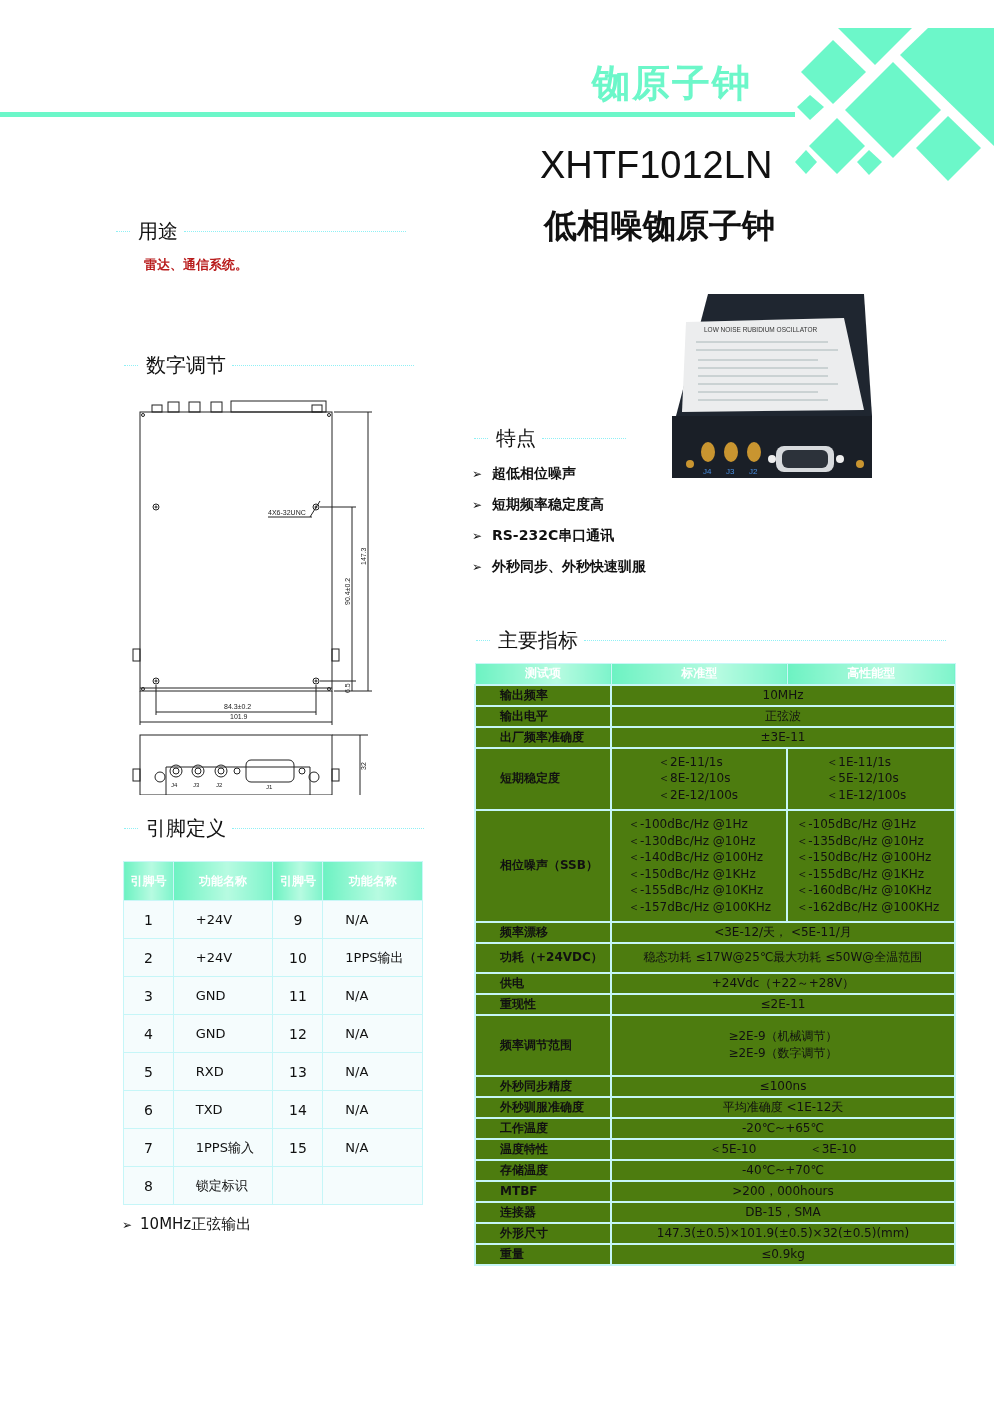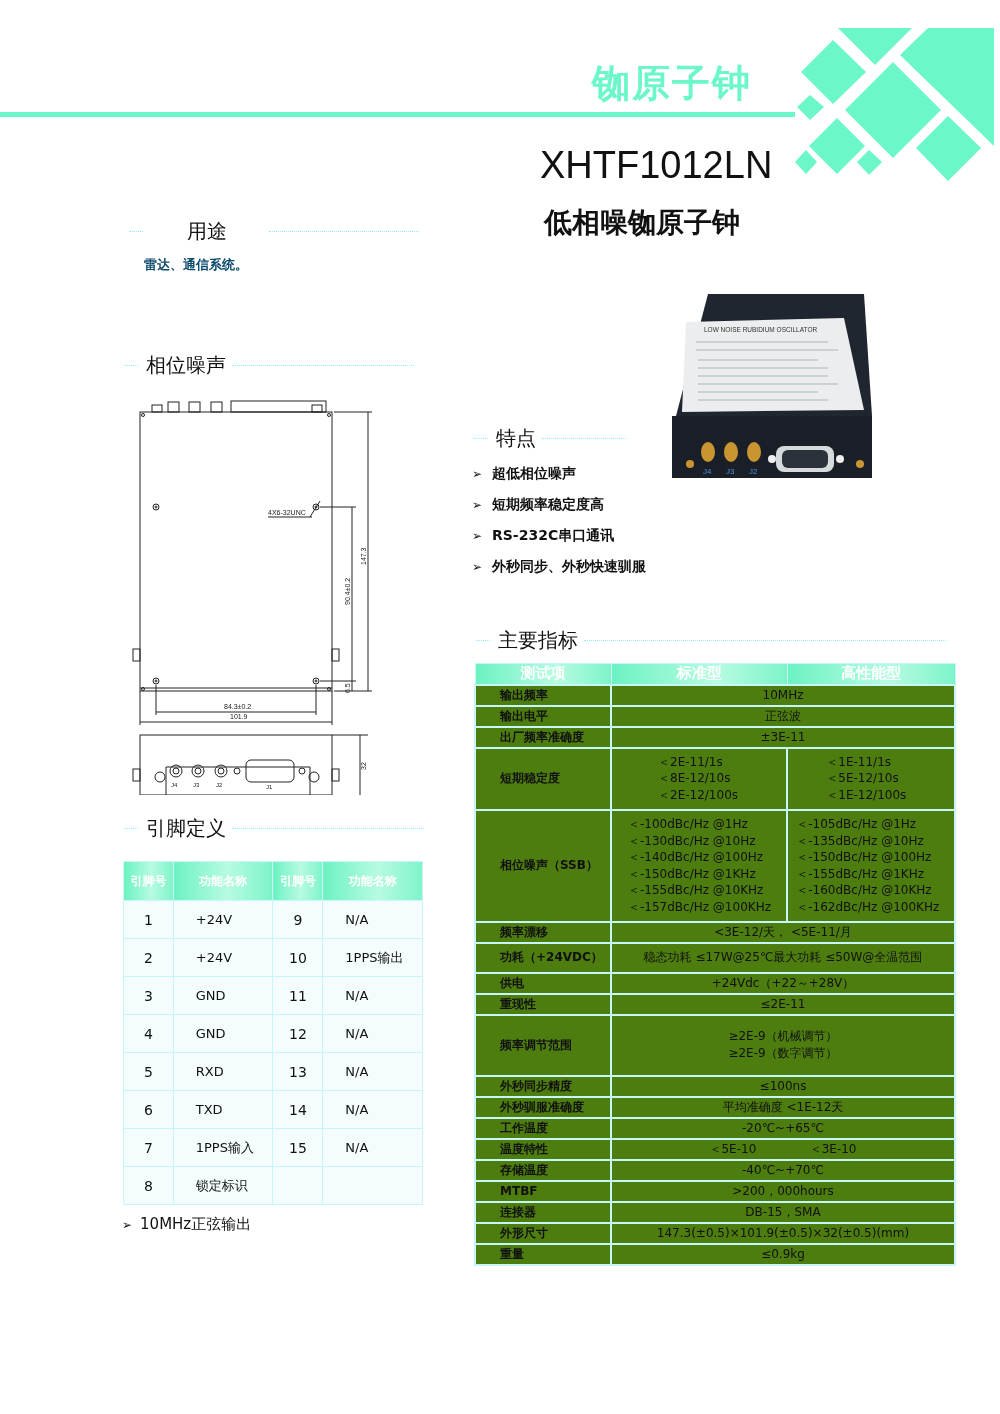--- a/index.html
+++ b/index.html
@@ -4,39 +4,39 @@
 <style>
   * { box-sizing: border-box; margin: 0; padding: 0; }
   html, body { width: 1000px; height: 1414px; background: #ffffff; overflow: hidden; }
   body { position: relative; font-family: "DejaVu Sans", "Liberation Sans", sans-serif; color: #111; }
 
   .brand-title { position: absolute; left: 592px; top: 58px; font-size: 38px; font-weight: bold; color: #6cf7c9; letter-spacing: 2px; }
   .top-rule { position: absolute; left: 0; top: 112px; width: 795px; height: 5px; background: #6cf7c9; }
   .deco { position: absolute; left: 780px; top: 0; width: 220px; height: 200px; }
 
   .model { position: absolute; left: 540px; top: 144px; font-family: "Liberation Sans", sans-serif; font-size: 38px; color: #111; letter-spacing: 0px; }
-  .subtitle { position: absolute; left: 544px; top: 204px; font-size: 28px; font-weight: bold; color: #111; }
+  .subtitle { position: absolute; left: 544px; top: 204px; font-size: 33px; font-weight: bold; color: #111; }
 
   .sec-head { position: absolute; display: flex; align-items: center; }
   .sec-head .dash { width: 14px; height: 0; border-top: 1px dotted #8ff0f5; margin-right: 8px; }
   .sec-head .txt { font-size: 20px; color: #111; }
   .sec-head .line { flex: 1; height: 0; border-top: 1px dotted #8ff0f5; margin-left: 6px; }
 
-  .usage-text { position: absolute; left: 144px; top: 256px; font-size: 13px; font-weight: bold; color: #0c4a6e; }
+  .usage-text { position: absolute; left: 144px; top: 256px; font-size: 13px; font-weight: bold; color: #b91c1c; }
 
   .drawing { position: absolute; left: 128px; top: 395px; }
   .photo { position: absolute; left: 668px; top: 292px; width: 206px; height: 190px; }
 
   .features { position: absolute; left: 472px; top: 458px; list-style: none; }
   .features li { display: flex; align-items: center; height: 31px; font-size: 14px; font-weight: bold; color: #111; }
   .features .arrow { width: 16px; font-size: 12px; color: #111; margin-right: 4px; }
 
   table { border-collapse: collapse; }
   .spec { position: absolute; left: 474px; top: 663px; width: 482px; font-size: 12px; }
-  .spec th { height: 21px; color: #ffffff; font-weight: bold; font-size: 15px; background: linear-gradient(90deg, #6cf2c2, #b7fbe1 60%, #7ef4cb); border: 1px solid #c9f7f7; }
+  .spec th { height: 21px; color: #ffffff; font-weight: bold; font-size: 12px; background: linear-gradient(90deg, #6cf2c2, #b7fbe1 60%, #7ef4cb); border: 1px solid #c9f7f7; }
   .spec td { border: 2px solid #c6f6f8; background: #4d7c0f; padding: 0 4px; }
   .spec td.lbl { width: 136px; font-weight: bold; padding-left: 24px; }
   .spec td.val { text-align: center; }
   .spec td.multi { text-align: left; padding-left: 16px; line-height: 16.5px; }
   .spec td.multi div { white-space: nowrap; }
 
   .pins { position: absolute; left: 123px; top: 861px; width: 300px; font-size: 13px; }
   .pins th { height: 39px; color: #ffffff; font-weight: bold; font-size: 12px; background: linear-gradient(90deg, #6cf2c2, #b7fbe1 55%, #7ef4cb); border: 1px solid #c9f7f7; }
   .pins td { height: 38px; border: 1px solid #c6f6f8; background: #f5fcfd; }
   .pins td.num { text-align: center; font-size: 14px; width: 50px; }
@@ -60,30 +60,30 @@
     <polygon points="57,118 85,146 57,174 29,146"></polygon>
     <polygon points="26,150 37,162 26,174 15,162"></polygon>
     <polygon points="89,150 102,162 89,175 77,162"></polygon>
     <polygon points="168,116 201,148 168,181 136,148"></polygon>
   </g>
 </svg>
 
 <div class="model">XHTF1012LN</div>
 <div class="subtitle">低相噪铷原子钟</div>
 
-<div class="sec-head" style="left:129px; top:218px; width:290px;gap:36px;">
+<div class="sec-head" style="left:116px; top:218px; width:290px;">
   <span class="dash"></span>
   <span class="txt">用途</span>
   <span class="line"></span>
 </div>
 <div class="usage-text">雷达、通信系统。</div>
 
 <div class="sec-head" style="left:124px; top:352px; width:290px;">
   <span class="dash"></span>
-  <span class="txt">相位噪声</span>
+  <span class="txt">数字调节</span>
   <span class="line"></span>
 </div>
 
 <svg class="drawing" width="260" height="400" viewBox="0 0 260 400" font-family="Liberation Sans, sans-serif">
   <g fill="none" stroke="#222" stroke-width="1">
 
     <rect x="24" y="10" width="10" height="7"></rect>
     <rect x="40" y="7" width="11" height="10"></rect>
     <rect x="61" y="7" width="11" height="10"></rect>
     <rect x="83" y="7" width="11" height="10"></rect>

